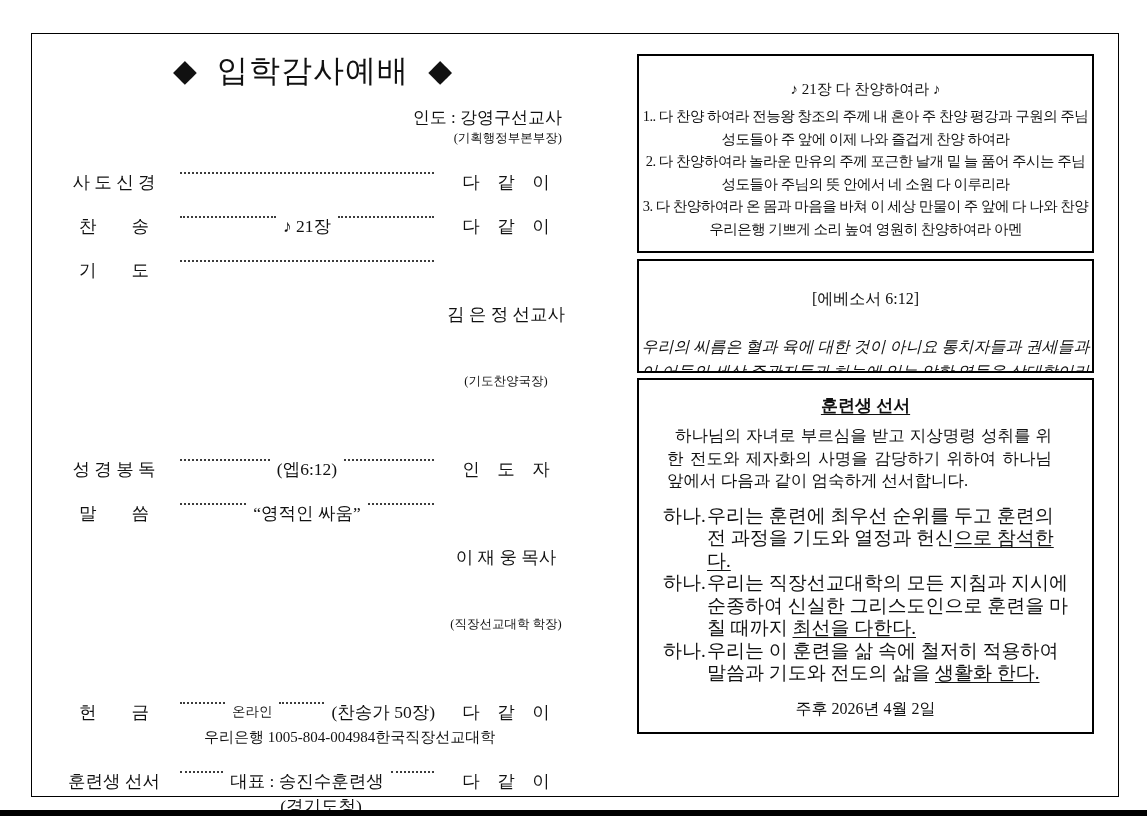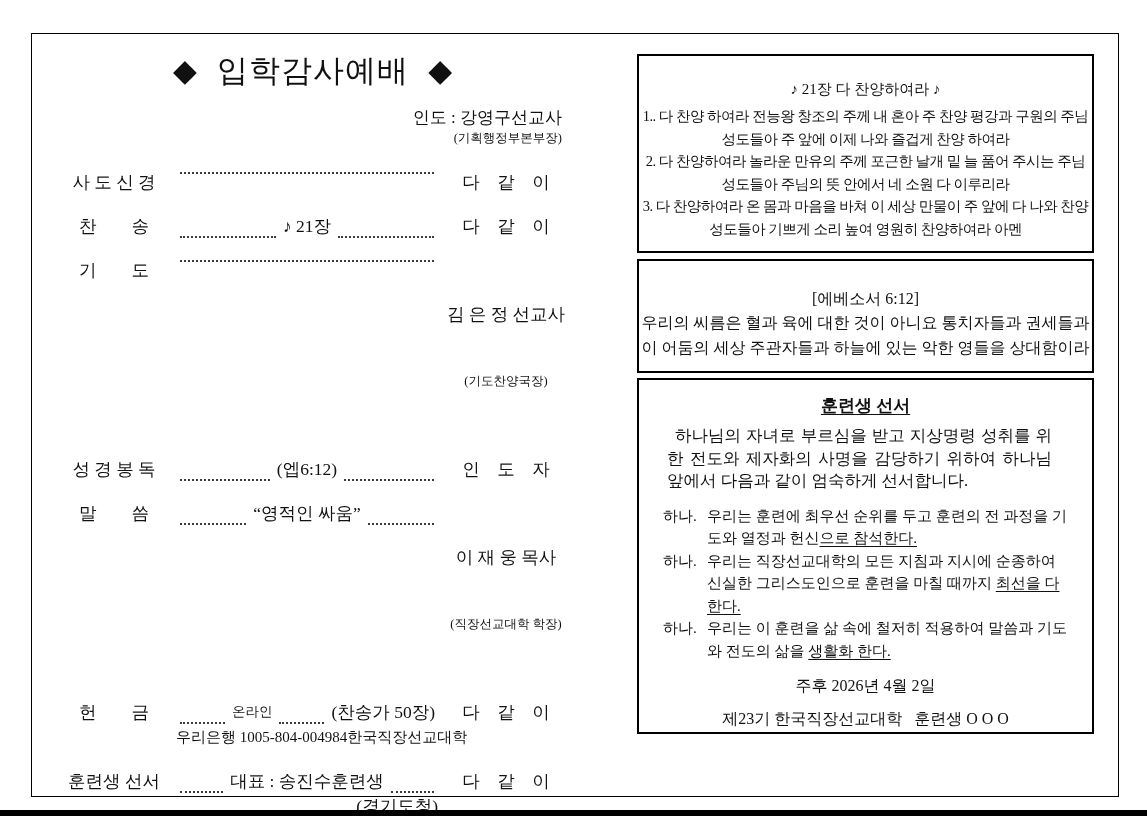--- a/index.html
+++ b/index.html
@@ -23,56 +23,56 @@
     font-family:"Liberation Sans","DejaVu Sans",sans-serif;white-space:pre;
   }
   .conductor{ text-align:right;margin-top:14px;padding-right:6px; }
   .conductor-name{font-size:17px;}
   .conductor-role{font-size:12.5px;margin-top:1px;}
 
   .program{margin-top:24px;}
   .prow{display:flex;align-items:flex-start;margin-bottom:22px;font-size:17.5px;line-height:22px;}
   .plabel{width:112px;flex-shrink:0;white-space:pre;text-align:center;}
   .pmid{flex:1;display:flex;flex-direction:column;justify-content:center;padding:0 6px;min-width:0;}
-  .midline{display:flex;align-items:flex-end;}
+  .midline{display:flex;align-items:flex-start;}
   .dots{flex:1;border-top:2px dotted #3c3c3c;margin:0 4px;position:relative;top:1px;min-width:10px;}
   .ctext{white-space:pre;padding:0 3px;}
   .ctext.small{font-size:13.5px;}
-  .midline2{text-align:right;white-space:pre;margin-top:3px;}
+  .midline2{text-align:center;white-space:pre;margin-top:3px;margin-left:28px;}
   .pright{width:124px;flex-shrink:0;text-align:center;white-space:pre;}
   .psub{font-size:12.5px;margin-top:1px;}
   .prow.offering .midline2{font-size:15px;}
 
   
   .box{
     position:absolute;left:605px;width:457px;border:2px solid #000;
     box-sizing:border-box;text-align:center;overflow:hidden;background:#fff;
   }
   .box-hymn{top:20px;height:199px;}
   .box-scripture{top:225px;height:114px;}
   .box-pledge{top:344px;height:356px;}
 
   .hymn-title{margin-top:24px;font-size:15px;white-space:pre;}
   .hymn-lines{margin-top:6px;}
   .hymn-line{font-size:14.5px;line-height:22.5px;letter-spacing:-0.5px;white-space:pre;}
 
   .scripture-ref{margin-top:28px;font-size:16px;}
-  .scripture-lines{}
+  .scripture-lines{margin-top:24px;font-style:italic;}
   .scripture-line{font-size:16px;line-height:25px;white-space:pre;}
 
   .pledge-title{
     margin-top:14px;font-size:17px;font-weight:bold;
     text-decoration:underline;text-underline-offset:3px;
   }
   .pledge-intro{
     margin:8px 40px 0 28px;font-size:16.5px;line-height:22.5px;
     text-align:justify;text-indent:8px;
   }
   .pledge-items{margin:12px 18px 0 24px;}
-  .pledge-item{display:flex;text-align:left;font-size:15px;line-height:22.5px;}
+  .pledge-item{display:flex;text-align:left;font-size:19px;line-height:22.5px;}
   .pledge-marker{width:44px;flex-shrink:0;}
   .pledge-text{flex:1;}
   .ul{text-decoration:underline;text-underline-offset:3px;}
   .pledge-date{margin-top:14px;font-size:16px;white-space:pre;}
   .pledge-signature{margin-top:12px;font-size:16px;white-space:pre;}
 </style>
 </head>
 <body>
 
 <div class="sheet">
@@ -181,21 +181,21 @@
   </div>
 
   <div class="box box-hymn">
     <div class="hymn-title">♪ 21장 다 찬양하여라 ♪</div>
     <div class="hymn-lines">
       <div class="hymn-line">1.. 다 찬양 하여라 전능왕 창조의 주께 내 혼아 주 찬양 평강과 구원의 주님</div>
       <div class="hymn-line">성도들아 주 앞에 이제 나와 즐겁게 찬양 하여라</div>
       <div class="hymn-line">2. 다 찬양하여라 놀라운 만유의 주께 포근한 날개 밑 늘 품어 주시는 주님</div>
       <div class="hymn-line">성도들아 주님의 뜻 안에서 네 소원 다 이루리라</div>
       <div class="hymn-line">3. 다 찬양하여라 온 몸과 마음을 바쳐 이 세상 만물이 주 앞에 다 나와 찬양</div>
-      <div class="hymn-line">성도들아 기쁘게 소리 높여 영원히 찬양하여라 아멘</div>
+      <div class="hymn-line">우리은행 기쁘게 소리 높여 영원히 찬양하여라 아멘</div>
     </div>
   </div>
 
   <div class="box box-scripture">
     <div class="scripture-ref">[에베소서 6:12]</div>
     <div class="scripture-lines">
       <div class="scripture-line">우리의 씨름은 혈과 육에 대한 것이 아니요 통치자들과 권세들과</div>
       <div class="scripture-line">이 어둠의 세상 주관자들과 하늘에 있는 악한 영들을 상대함이라</div>
     </div>
   </div>

